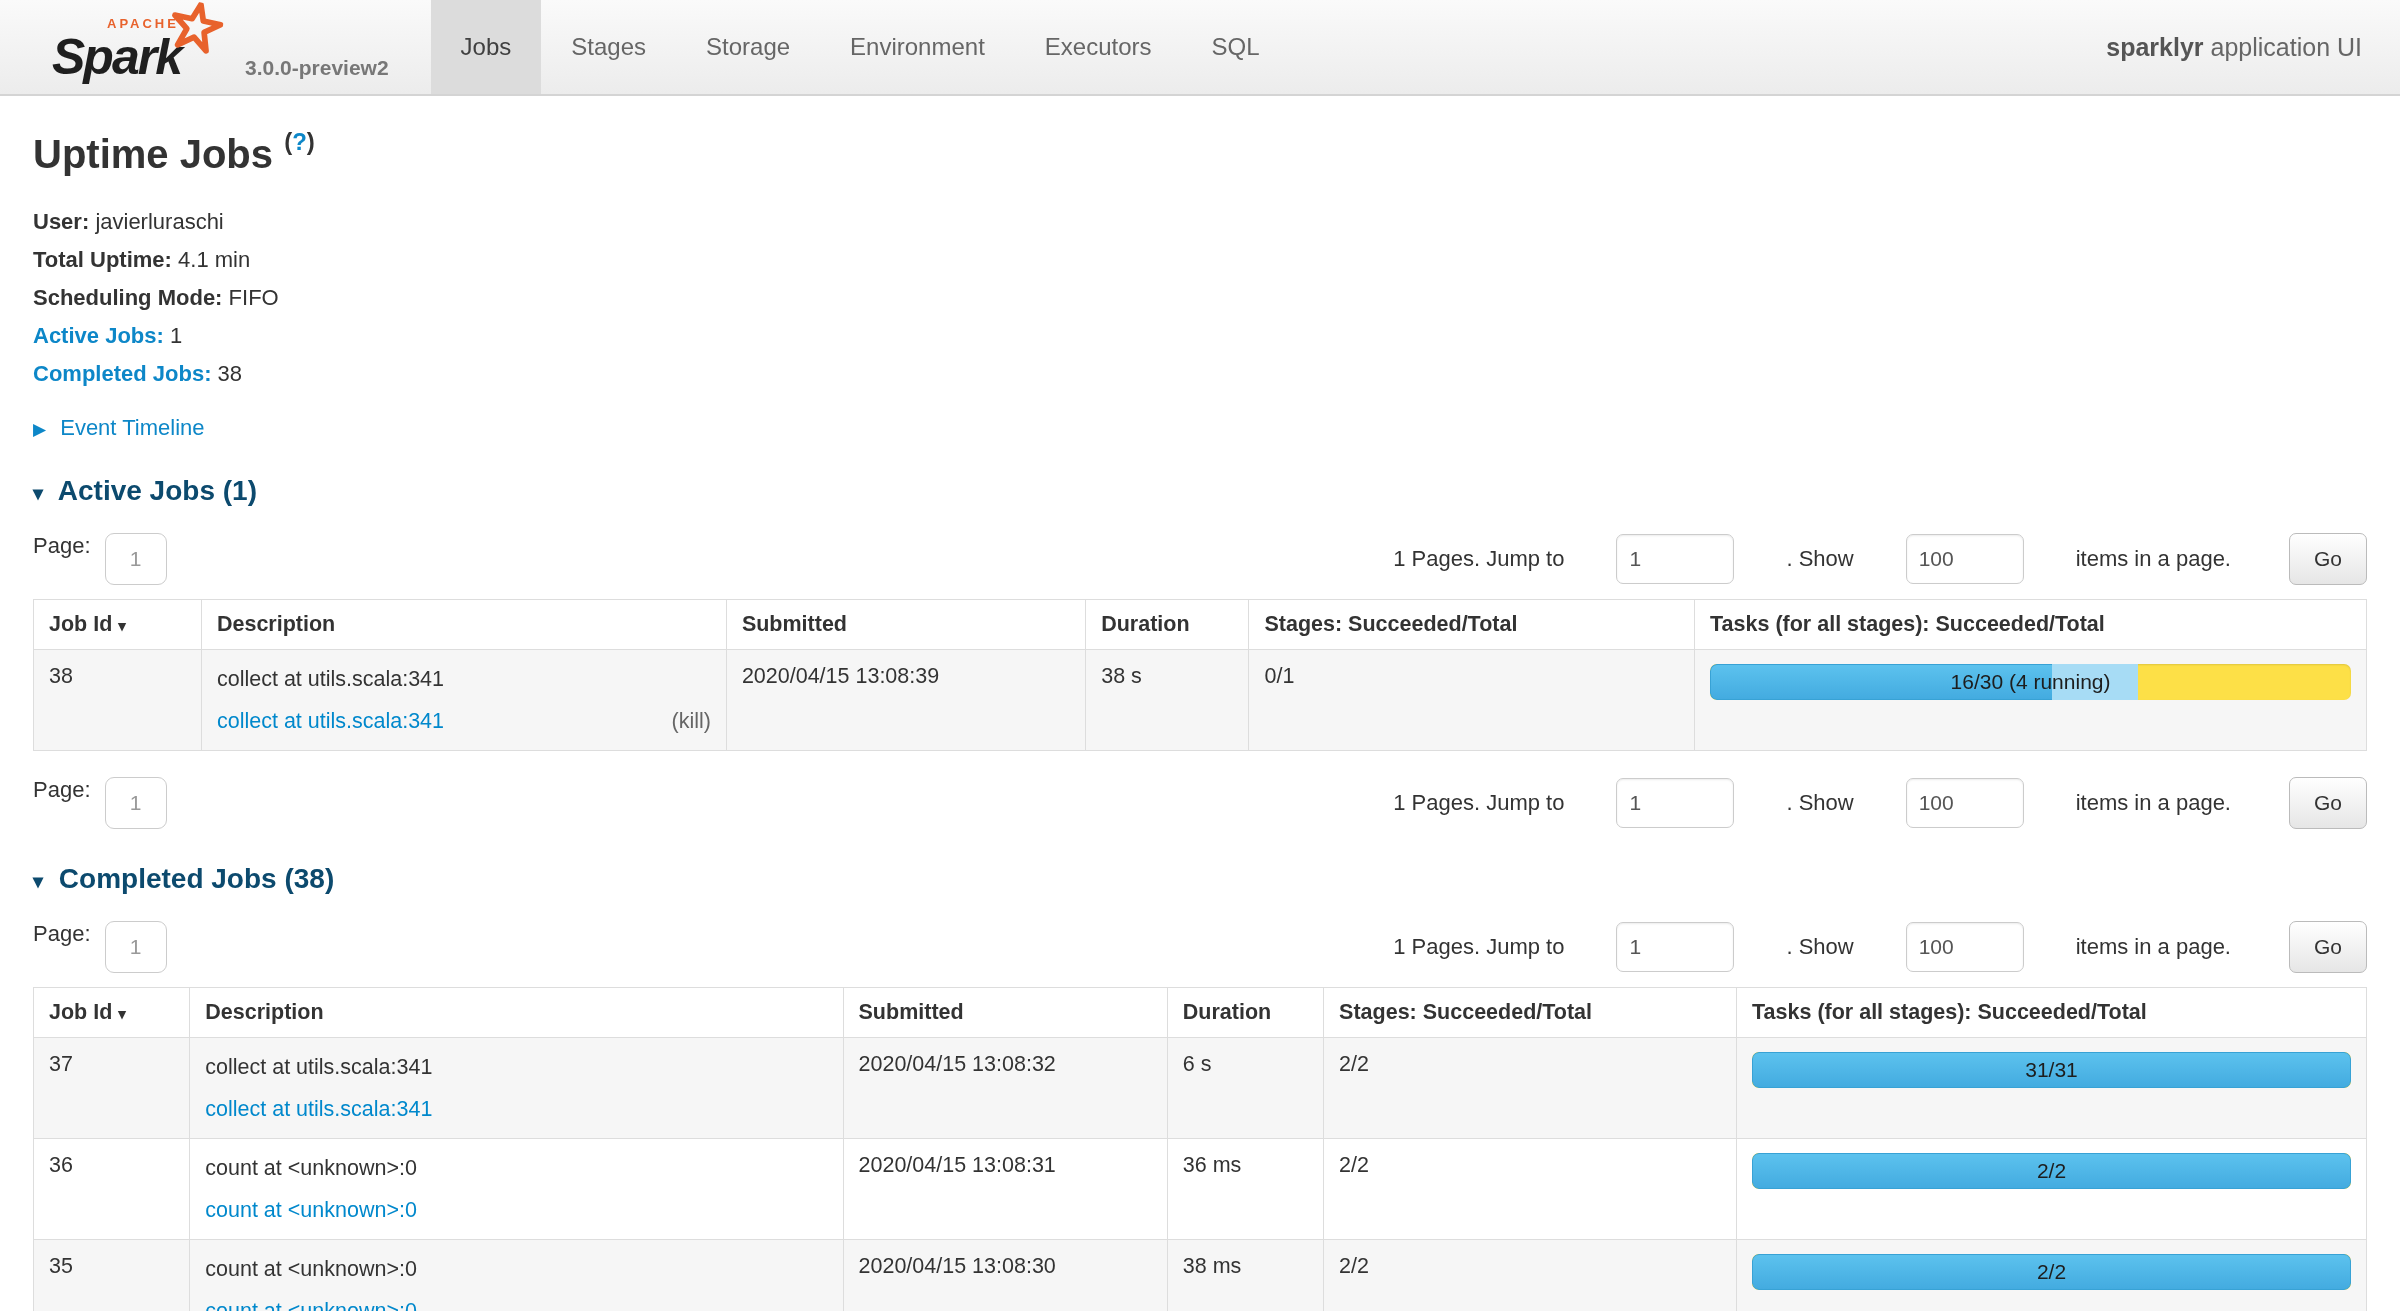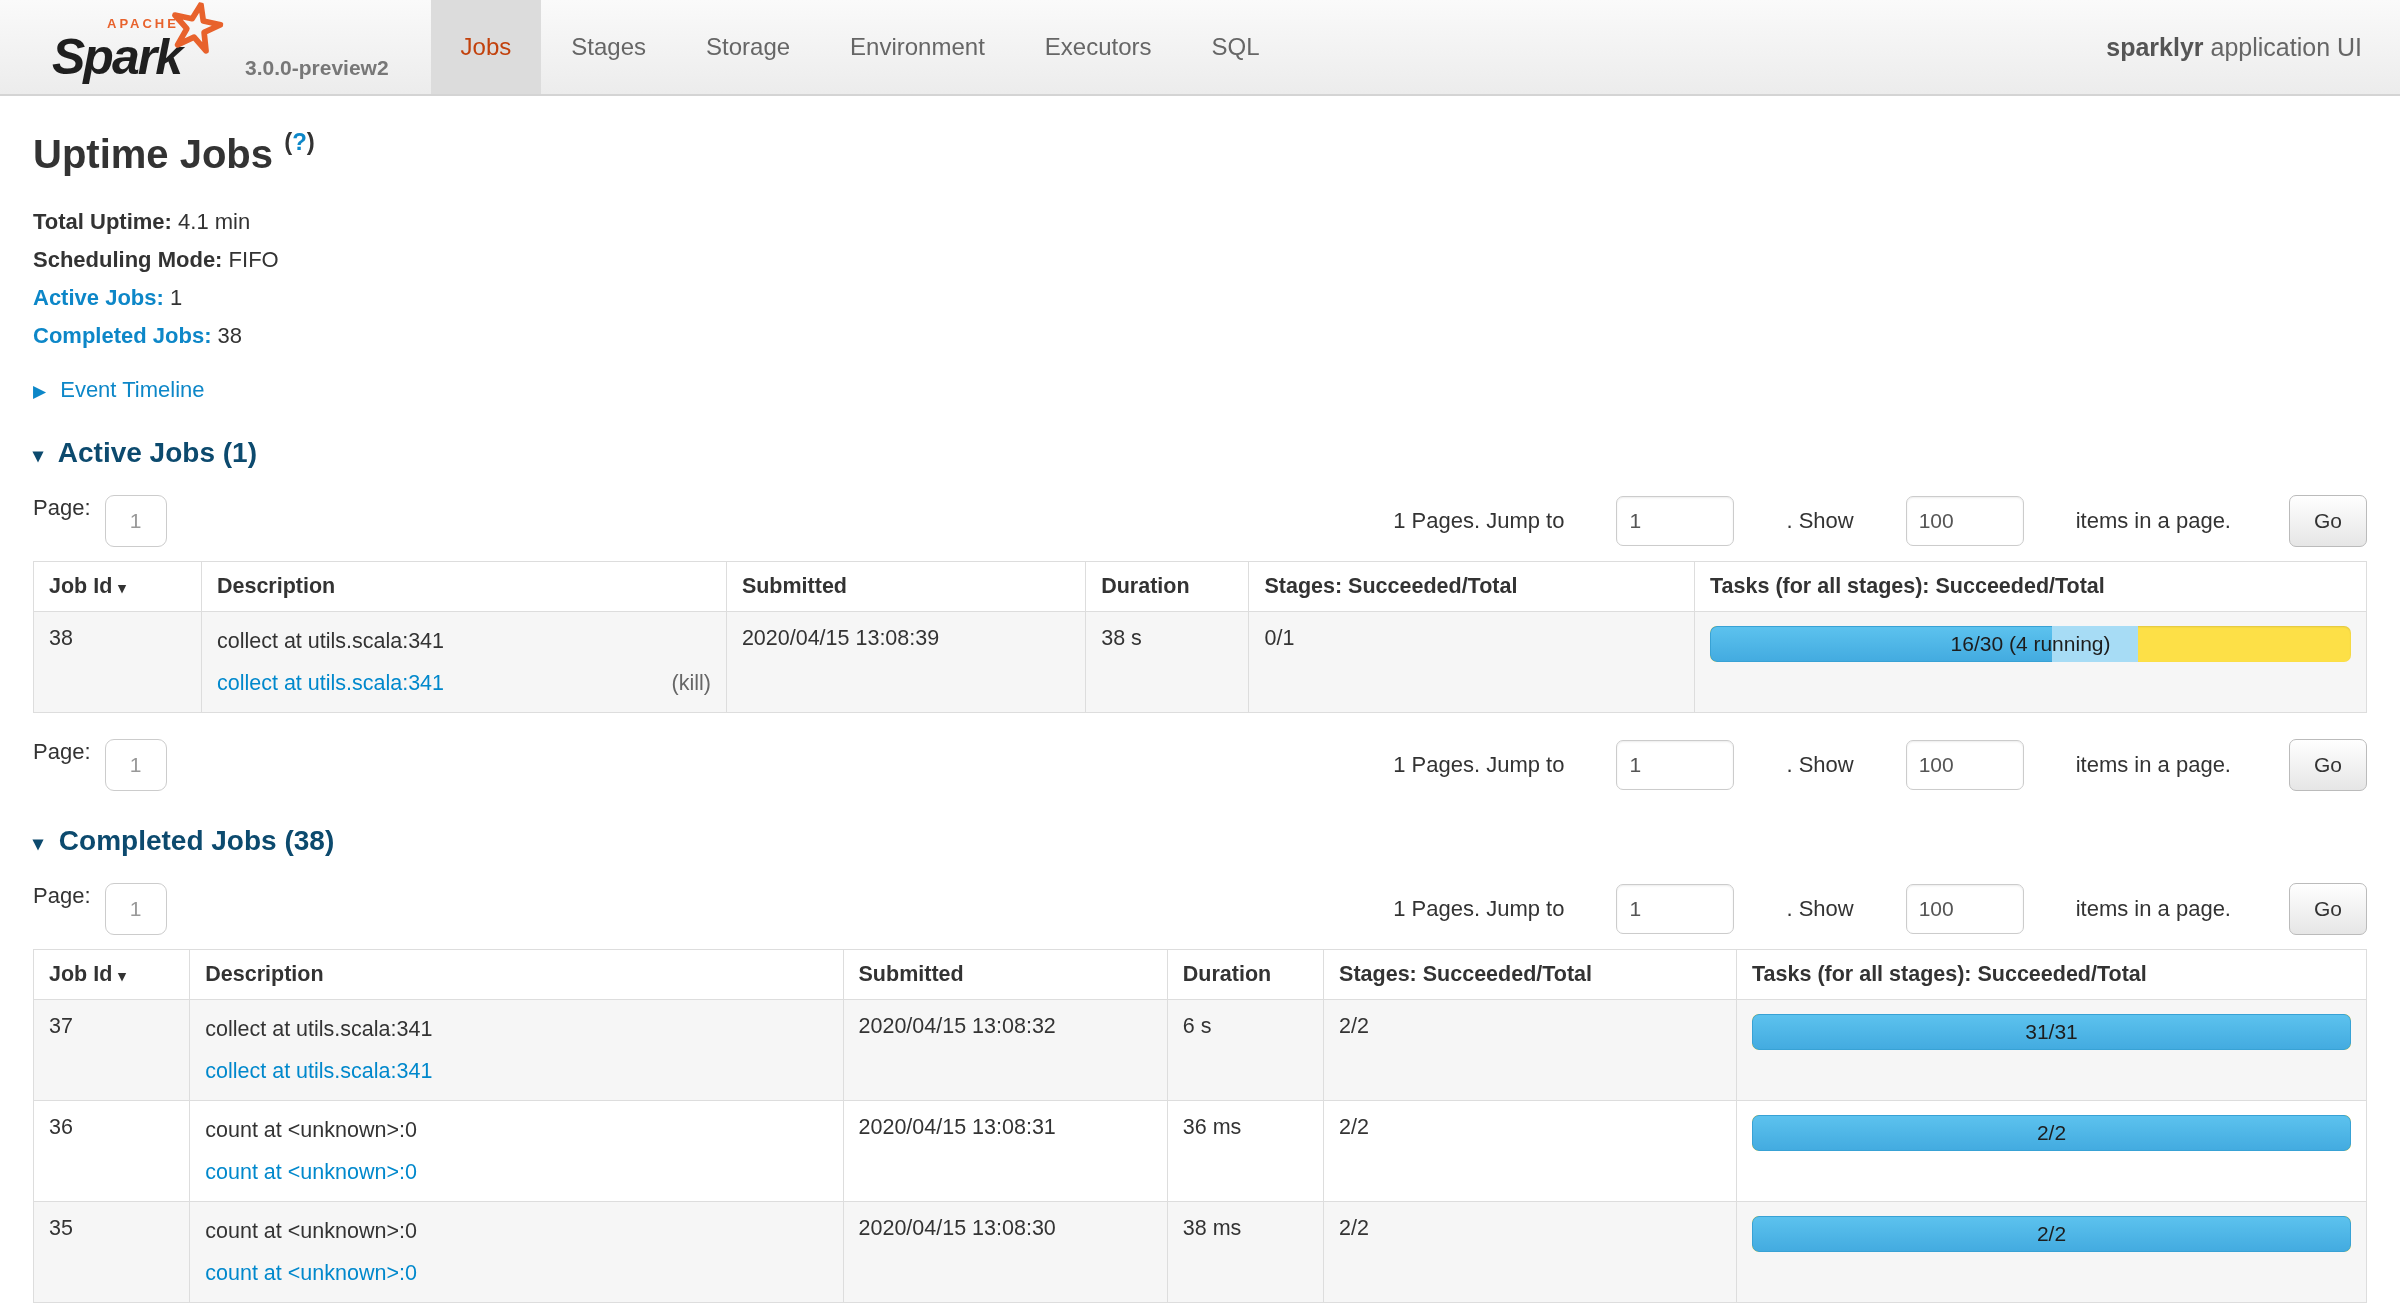--- a/index.html
+++ b/index.html
@@ -15,21 +15,21 @@
     font-style: italic; letter-spacing: -2px; color: #1f1f1f; }
   .logo-apache { position: absolute; left: 55px; top: 16px; font-size: 13px; font-weight: bold;
     letter-spacing: 3px; color: #e8622c; }
   .logo-star { position: absolute; left: 118px; top: 2px; width: 52px; height: 52px;
     transform: rotate(12deg); }
   .logo-version { align-self: flex-end; margin: 0 0 14px 18px; font-size: 21px; font-weight: bold;
     color: #777; flex: 0 0 auto; }
   .nav-tabs { display: flex; margin-left: 42px; align-items: stretch; }
   .nav-tab { display: flex; align-items: center; padding: 0 30px; font-size: 24px; color: #666;
     text-decoration: none; cursor: pointer; }
-  .nav-tab.active { background: #dcdcdc; color: #c2410c; }
+  .nav-tab.active { background: #dcdcdc; color: #404040; }
   .app-title { margin-left: auto; margin-right: 38px; align-self: center; font-size: 25px; color: #666; }
   .app-title b { color: #555; }
 
   
   .content { padding: 0 33px; }
   h1.page-title { margin-top: 32px; font-size: 40px; font-weight: bold; color: #333; }
   h1.page-title sup { font-size: 24px; font-weight: bold; color: #333; vertical-align: 18px; }
   h1.page-title sup .q { color: #0d87c8; }
 
   .info-block { margin-top: 26px; }
@@ -107,20 +107,24 @@
 </div>
 
 <div class="content">
 
   <h1 class="page-title">
     <span>Uptime Jobs</span>
     <sup><span>(</span><span class="q">?</span><span>)</span></sup>
   </h1>
 
   <div class="info-block">
+    <div class="info-line">
+      <span class="lbl">User:</span>
+      <span>javierluraschi</span>
+    </div>
     <div class="info-line">
       <span class="lbl">Total Uptime:</span>
       <span>4.1 min</span>
     </div>
     <div class="info-line">
       <span class="lbl">Scheduling Mode:</span>
       <span>FIFO</span>
     </div>
     <div class="info-line">
       <span class="lbl blue">Active Jobs:</span>

